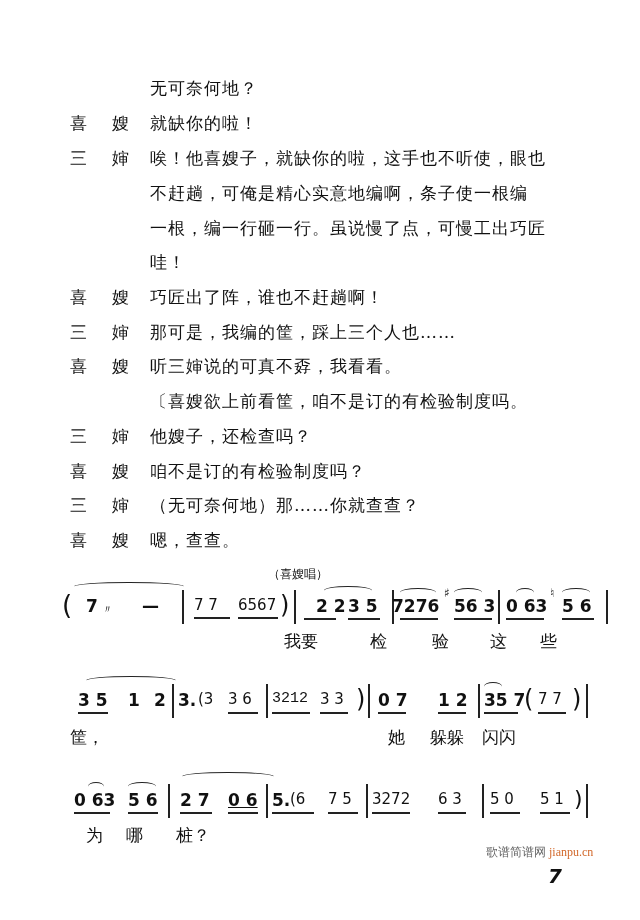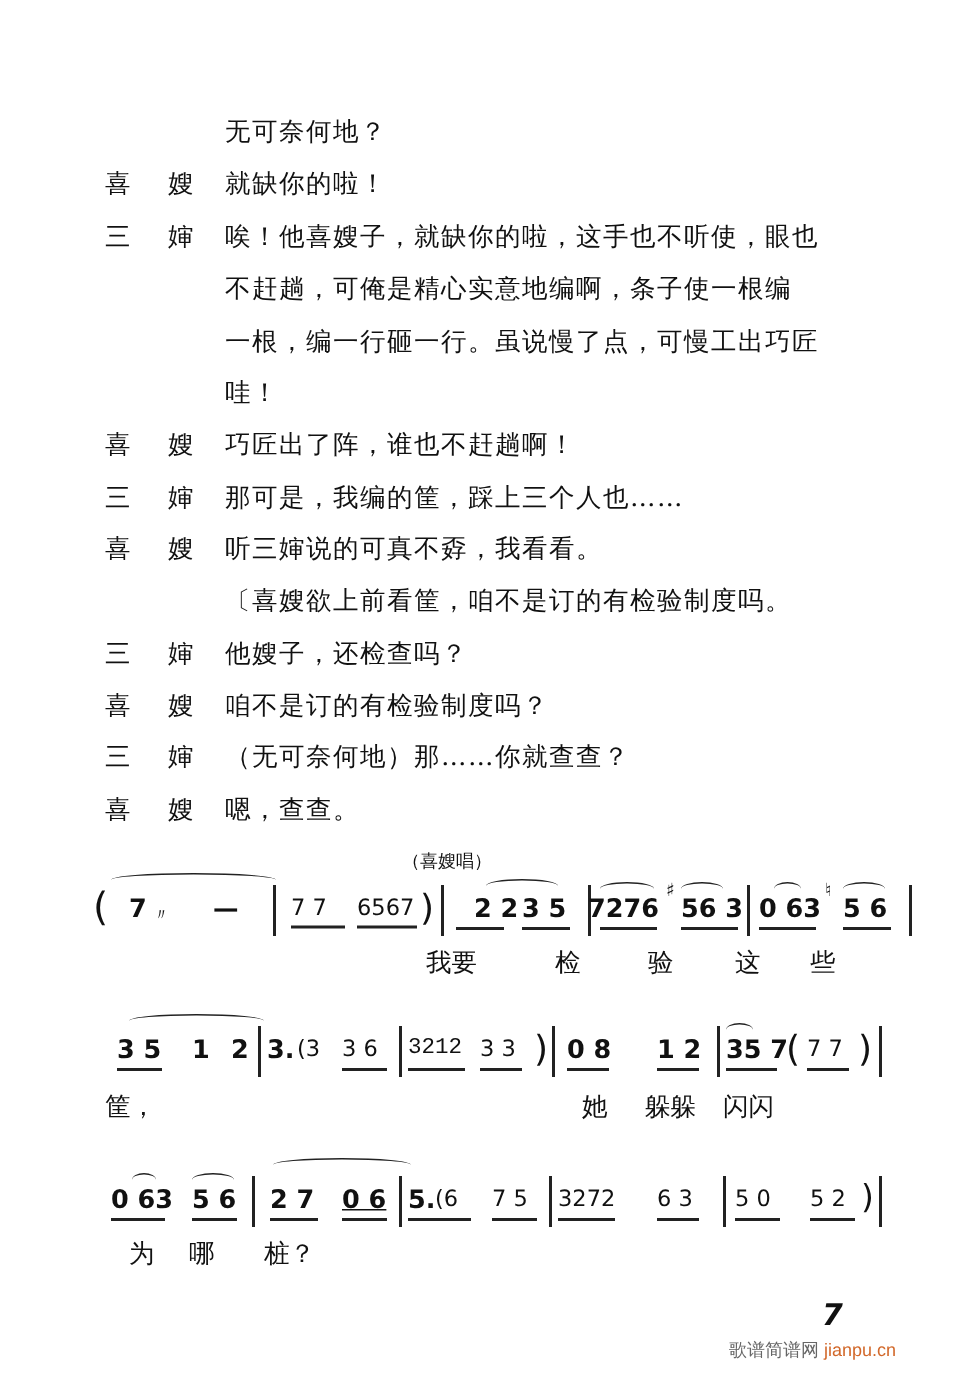--- a/index.html
+++ b/index.html
@@ -9,21 +9,21 @@
   .spk{position:absolute;left:70px;width:60px;display:flex;justify-content:space-between;}
   .txt{position:absolute;left:150px;}
   .score-row{position:absolute;left:62px;width:530px;height:40px;}
   .note{position:absolute;font-family:"DejaVu Sans","Liberation Sans",sans-serif;font-size:17px;font-weight:bold;top:0;white-space:nowrap;}
   .note.small{font-weight:normal;font-size:15px;}
   .bar{position:absolute;top:-6px;width:1.5px;height:34px;background:#222;}
   .ul{position:absolute;height:1.5px;background:#222;}
   .slur{position:absolute;border-top:1.6px solid #222;border-radius:50% 50% 0 0;height:8px;}
   .lyric{position:absolute;font-size:17px;white-space:nowrap;}
   .pagenum{position:absolute;left:548px;top:864px;font-family:"DejaVu Sans","Liberation Sans",sans-serif;font-weight:bold;font-style:italic;font-size:20px;}
-  .wm{position:absolute;left:486px;top:892px;font-size:12px;color:#666;font-family:Liberation Sans, sans-serif;}
+  .wm{position:absolute;left:486px;top:844px;font-size:12px;color:#666;font-family:Liberation Serif, serif;}
   .wm .site{color:#d2682a;}
   .cue{position:absolute;font-size:12px;}
 </style>
 </head>
 <body>
 
 <div>
   <div class="line" style="top:78px;">
     <span class="txt">无可奈何地？</span>
   </div>
@@ -162,21 +162,21 @@
     <span class="note small" style="left:136px;">(3</span>
     <span class="note small" style="left:166px;">3  6</span>
     <div class="ul" style="left:166px;top:22px;width:30px;"></div>
     <div class="bar" style="left:204px;"></div>
     <span class="note small" style="left:210px;font-family:Liberation Mono, monospace;">3212</span>
     <div class="ul" style="left:210px;top:22px;width:38px;"></div>
     <span class="note small" style="left:258px;">3  3</span>
     <div class="ul" style="left:258px;top:22px;width:28px;"></div>
     <span class="note small" style="left:294px;font-size:24px;top:-5px;">)</span>
     <div class="bar" style="left:306px;"></div>
-    <span class="note" style="left:316px;">0  8</span>
+    <span class="note" style="left:316px;">0  7</span>
     <div class="ul" style="left:316px;top:22px;width:28px;"></div>
     <span class="note" style="left:376px;">1  2</span>
     <div class="ul" style="left:376px;top:22px;width:28px;"></div>
     <div class="bar" style="left:416px;"></div>
     <div class="slur" style="left:422px;top:-8px;width:18px;"></div>
     <span class="note" style="left:422px;">35 7</span>
     <div class="ul" style="left:422px;top:22px;width:34px;"></div>
     <span class="note small" style="left:462px;font-size:24px;top:-5px;">(</span>
     <span class="note small" style="left:476px;">7  7</span>
     <div class="ul" style="left:476px;top:22px;width:28px;"></div>
@@ -210,21 +210,21 @@
     <span class="note small" style="left:266px;">7  5</span>
     <div class="ul" style="left:266px;top:22px;width:30px;"></div>
     <div class="bar" style="left:304px;"></div>
     <span class="note small" style="left:310px;">3272</span>
     <div class="ul" style="left:310px;top:22px;width:38px;"></div>
     <span class="note small" style="left:376px;">6  3</span>
     <div class="ul" style="left:376px;top:22px;width:28px;"></div>
     <div class="bar" style="left:420px;"></div>
     <span class="note small" style="left:428px;">5  0</span>
     <div class="ul" style="left:428px;top:22px;width:30px;"></div>
-    <span class="note small" style="left:478px;">5  2</span>
+    <span class="note small" style="left:478px;">5  1</span>
     <div class="ul" style="left:478px;top:22px;width:30px;"></div>
     <span class="note small" style="left:512px;font-size:22px;top:-4px;">)</span>
     <div class="bar" style="left:524px;"></div>
   </div>
   <div>
     <span class="lyric" style="left:86px;top:824px;">为</span>
     <span class="lyric" style="left:126px;top:824px;">哪</span>
     <span class="lyric" style="left:176px;top:824px;">桩？</span>
   </div>
 </div>

